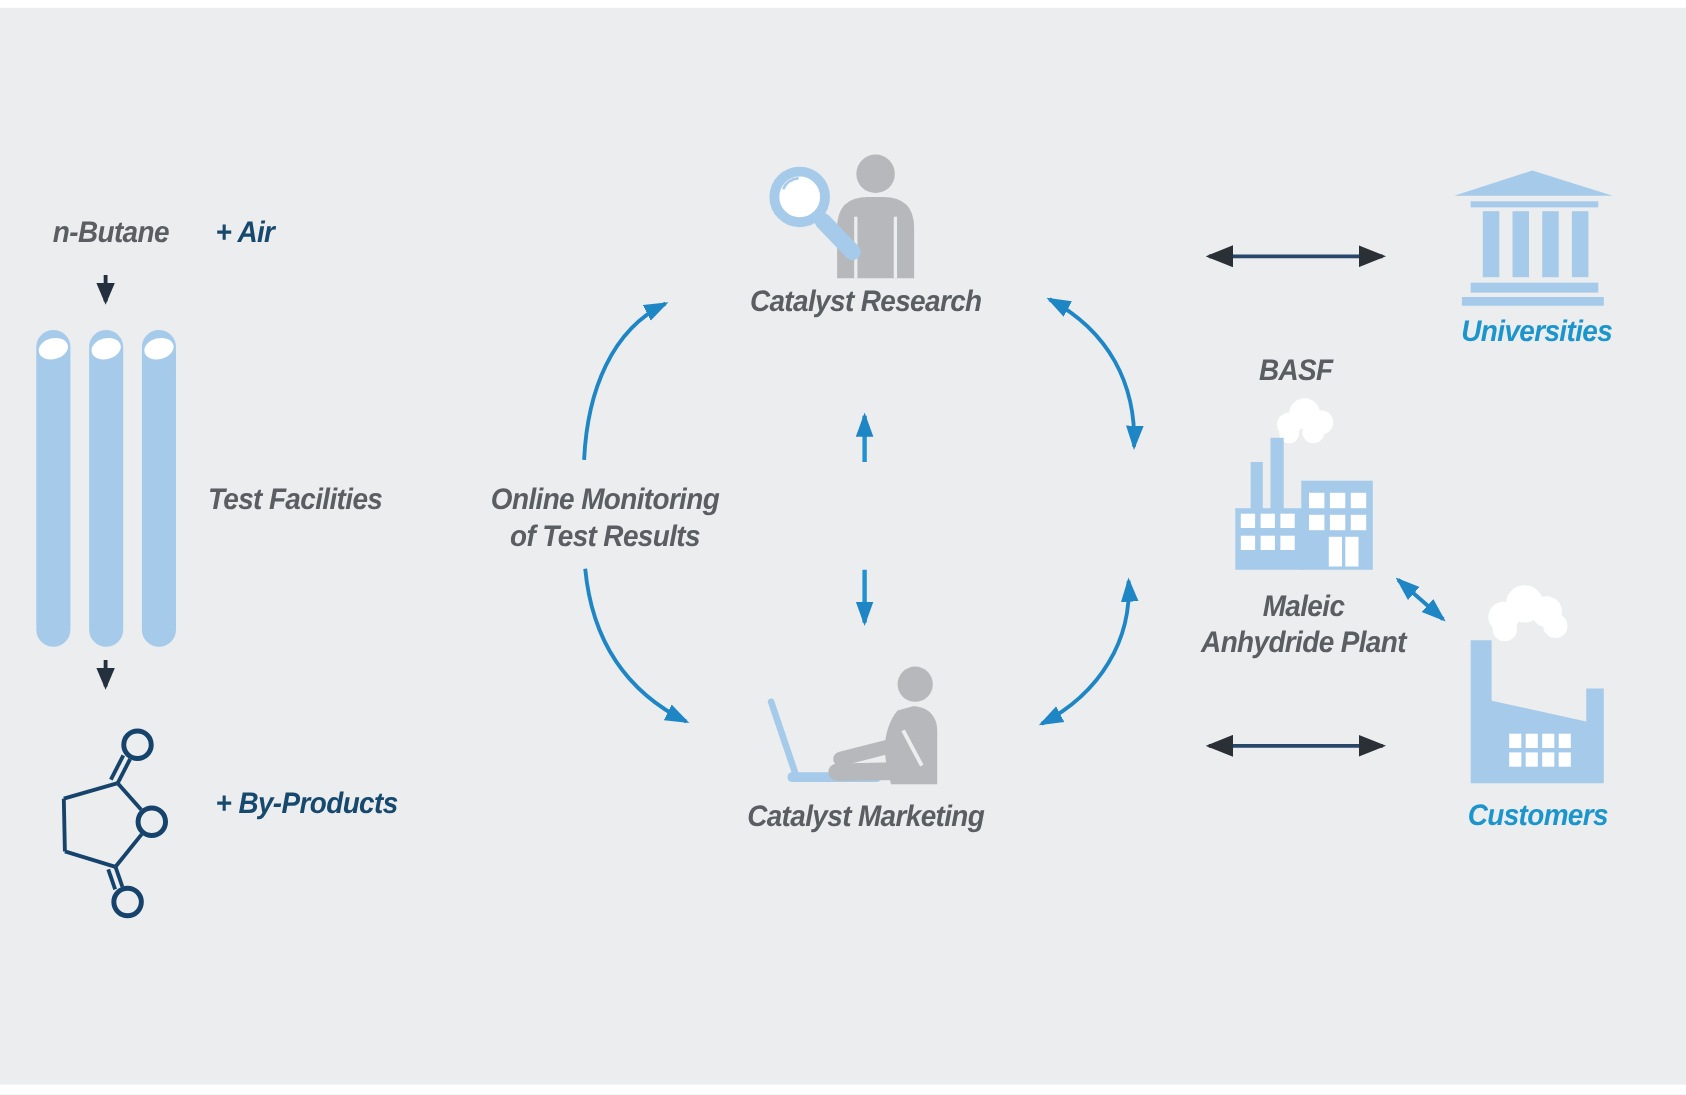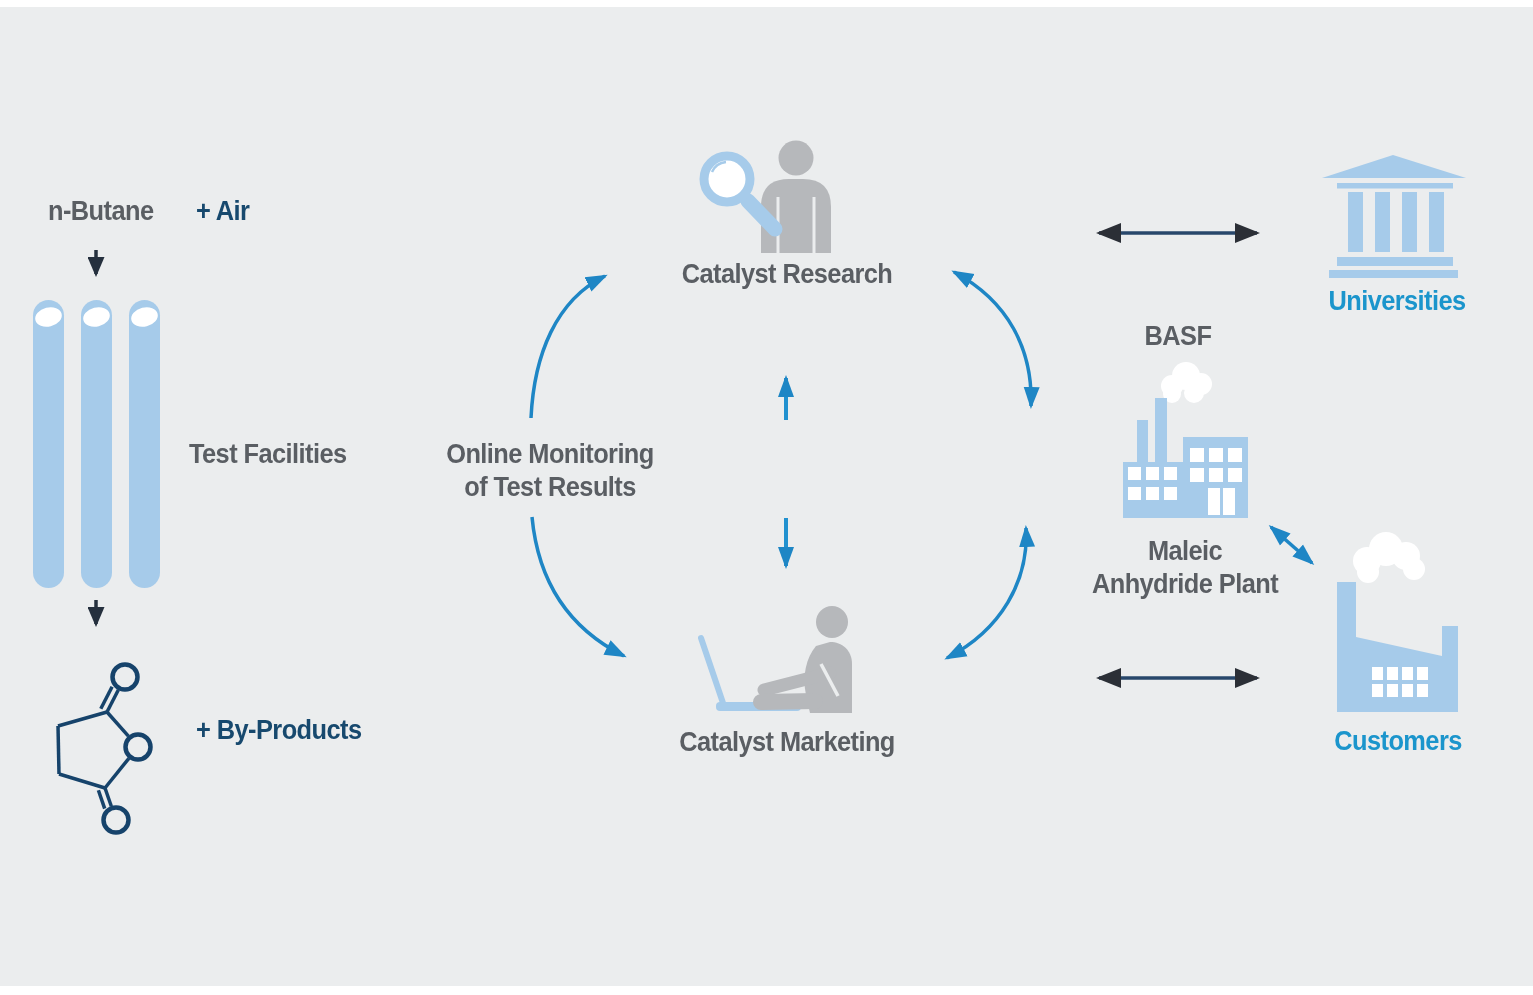--- a/index.html
+++ b/index.html
@@ -1,18 +1,18 @@
 <!DOCTYPE html>
 <html><head>
 <meta charset="utf-8">
 <style>
   html,body{margin:0;padding:0;}
   body{width:1533px;height:995px;position:relative;background:#ffffff;
        font-family:"Liberation Sans", sans-serif;}
-  #canvas{position:absolute;left:0;top:0;width:1533px;height:995px;background:#ebedee;overflow:hidden;}
+  #canvas{position:absolute;left:0;top:0;width:1533px;height:995px;background:#ebedee;overflow:hidden;font-style:italic;}
   .edge-strip{position:absolute;left:0;width:1533px;background:#ffffff;}
   #strip-top{top:0;height:7px;}
   #strip-bottom{bottom:0;height:9px;}
   svg.layer{position:absolute;left:0;top:0;}
   .lbl{position:absolute;font-weight:700;font-size:27px;line-height:33px;
        letter-spacing:-0.6px;white-space:nowrap;}
   .lbl.c{text-align:center;transform:scaleX(.94);transform-origin:50% 0;}
   .lbl.l{transform:scaleX(.94);transform-origin:0 0;}
   .gray{color:#5a5e63;}
   .navy{color:#17496e;}

